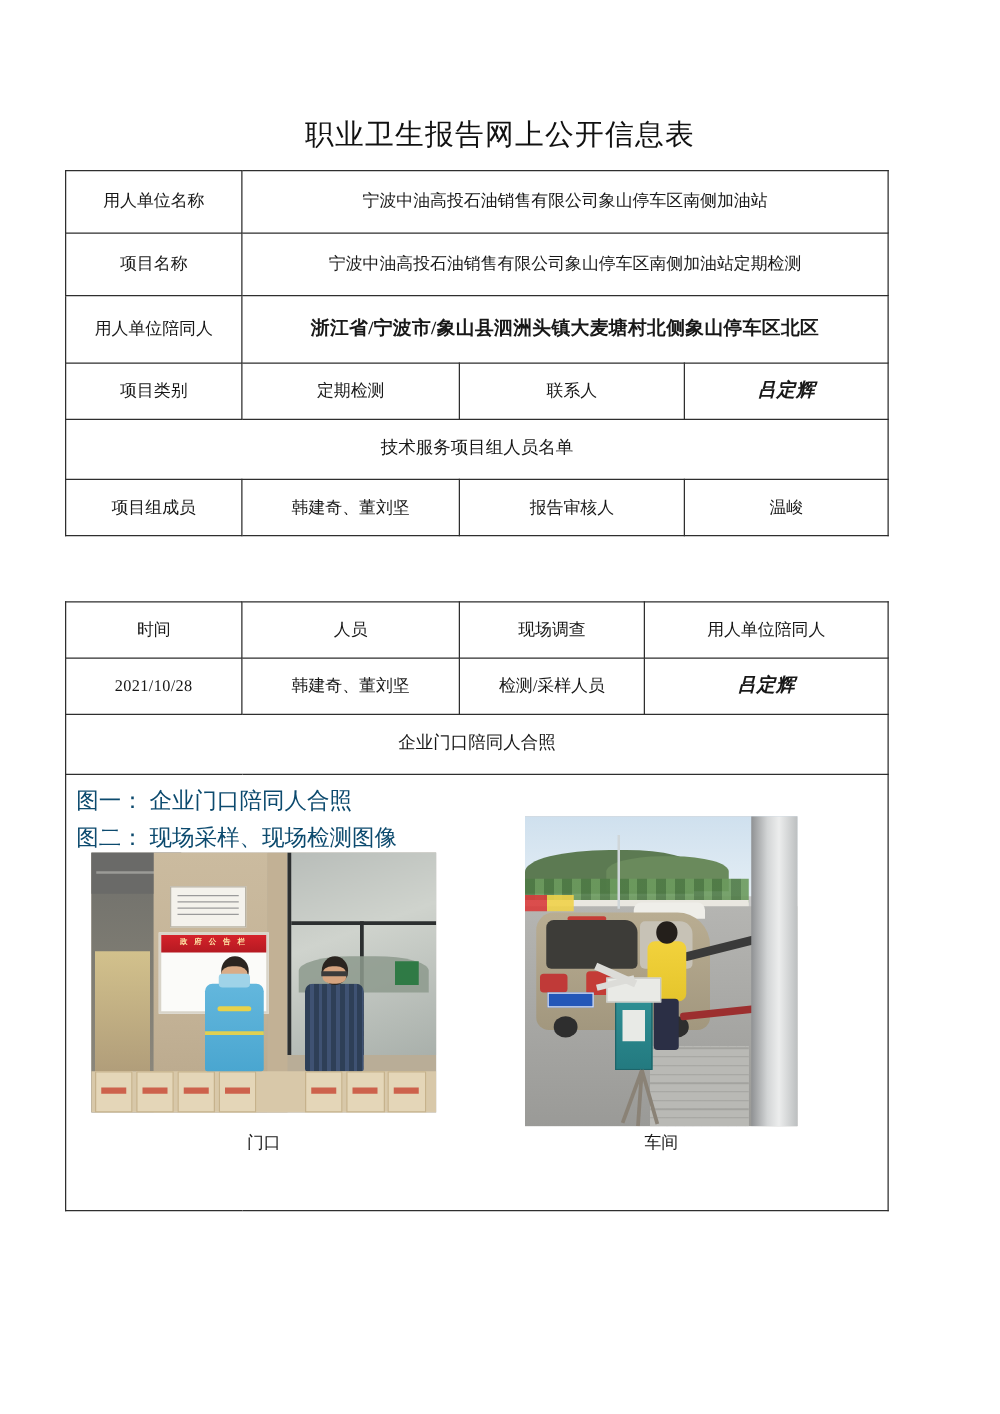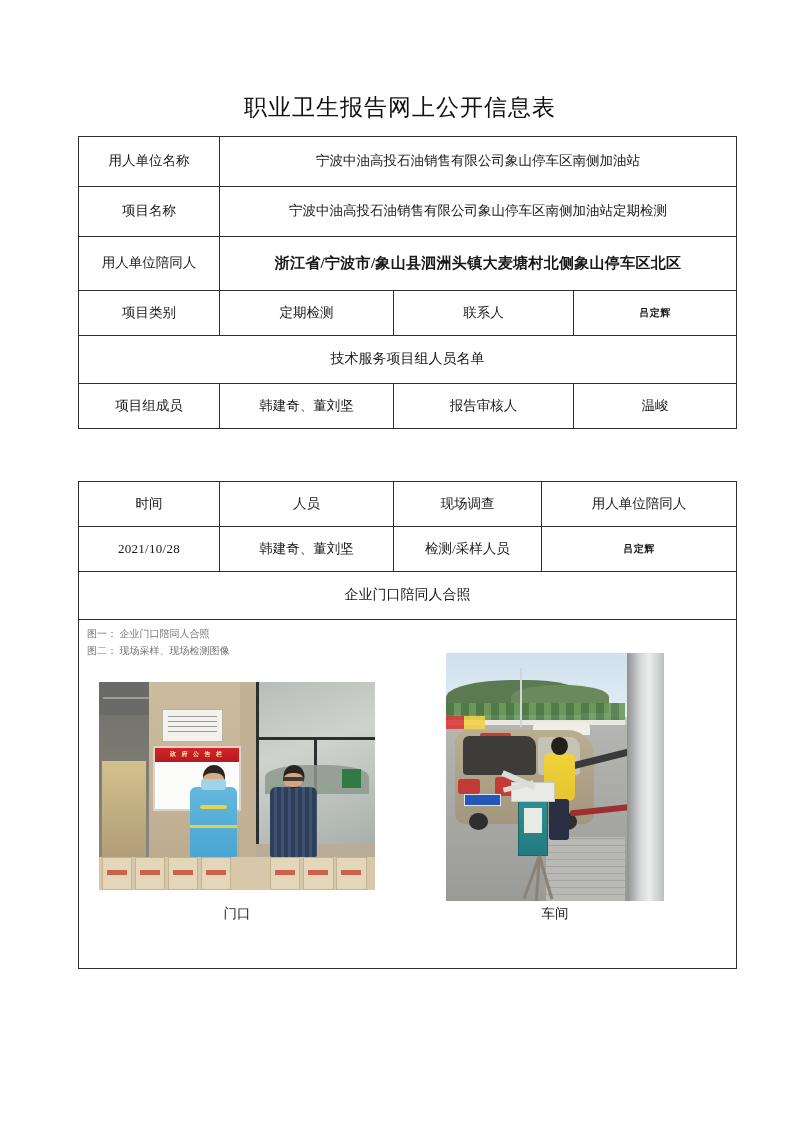--- a/index.html
+++ b/index.html
@@ -23,52 +23,52 @@
     text-align: center;
     font-size: 23px;
     letter-spacing: 1px;
     color: #111;
     font-weight: 400;
   }
 
   
   .info-table {
     position: absolute;
-    left: 78px; top: 136px;
+    left: 52px; top: 136px;
     width: 658px;
     border-collapse: collapse;
     table-layout: fixed;
     border-radius: 13px;
   }
   .info-table td {
     border: 1px solid #2e2e2e;
     text-align: center;
     vertical-align: middle;
     font-size: 13.5px;
     color: #181818;
     padding: 2px 4px;
     line-height: 1.35;
   }
   .r-tall   { height: 50px; }
   .r-std    { height: 45px; }
   .r-sect   { height: 48px; }
   .r-addr   { height: 54px; }
 
-  td.bold-cell { font-weight: bold; font-size: 10px; letter-spacing: .5px; }
+  td.bold-cell { font-weight: bold; font-size: 15px; letter-spacing: .5px; font-style: italic; }
   td.addr-cell { font-weight: bold; font-size: 15px; letter-spacing: .3px; }
   td.section-head { font-size: 14px; }
   td.date-cell { font-size: 13px; letter-spacing: .3px; }
 
   
   .media-cell { padding: 0 !important; text-align: left !important; }
   .media-inner { position: relative; width: 100%; height: 348px; }
 
   .fig-list {
     position: absolute; left: 8px; top: 6px;
-    font-size: 10px; line-height: 1.65; color: #737373;
+    font-size: 18px; line-height: 1.65; color: #0c4a6e;
   }
   .fig-list .fig-line { white-space: pre; }
 
   .photo {
     position: absolute;
     border: 0;
     overflow: hidden;
     background: #c9c9c9;
   }
   .photo-left  { left: 20px;  top: 62px;  width: 276px; height: 208px; }

